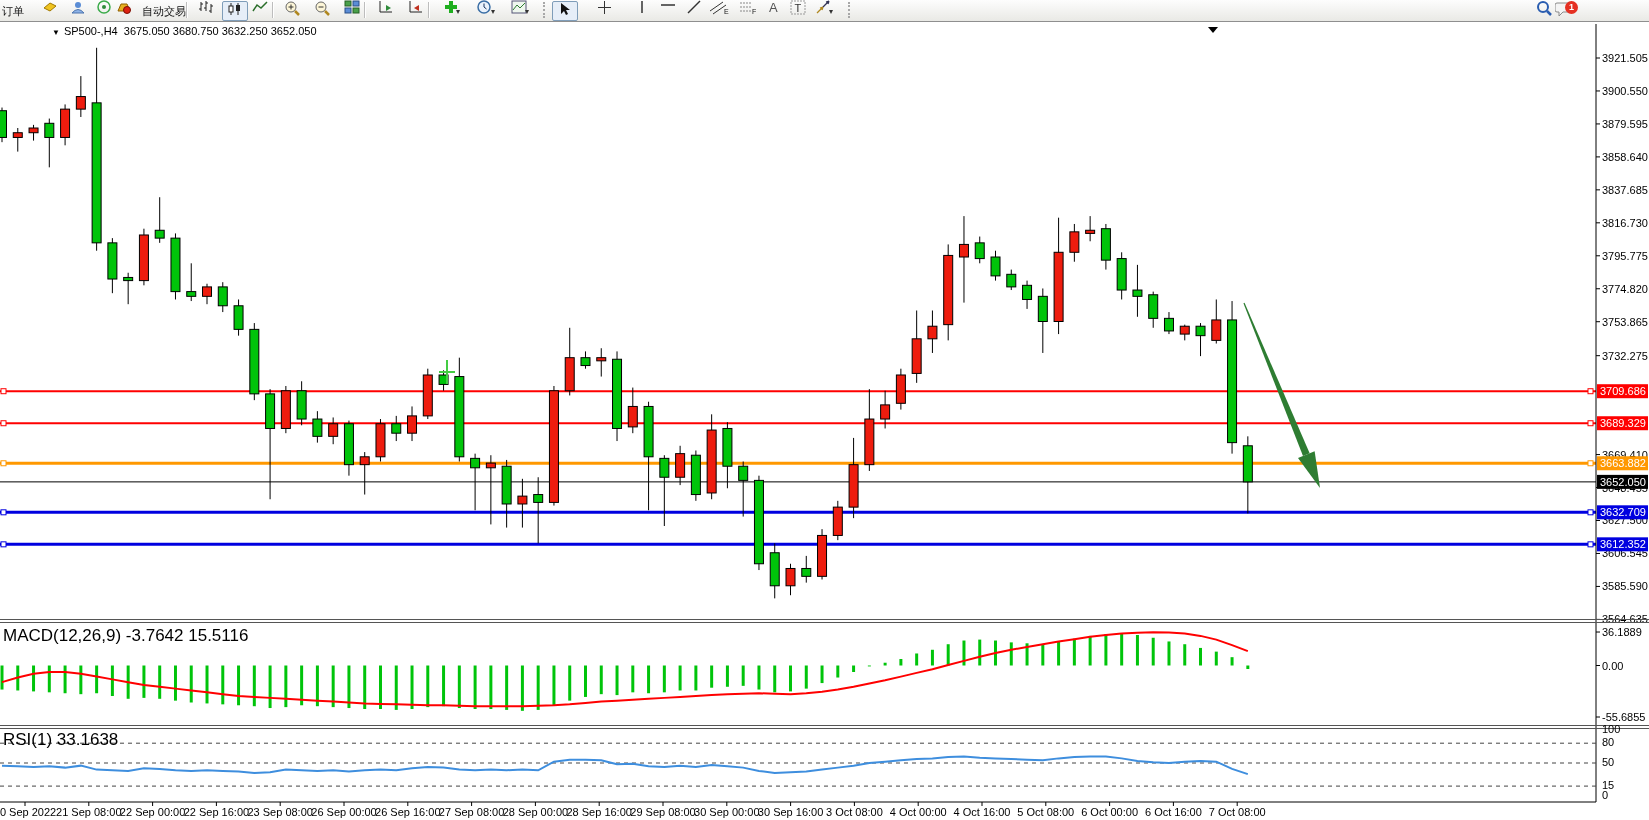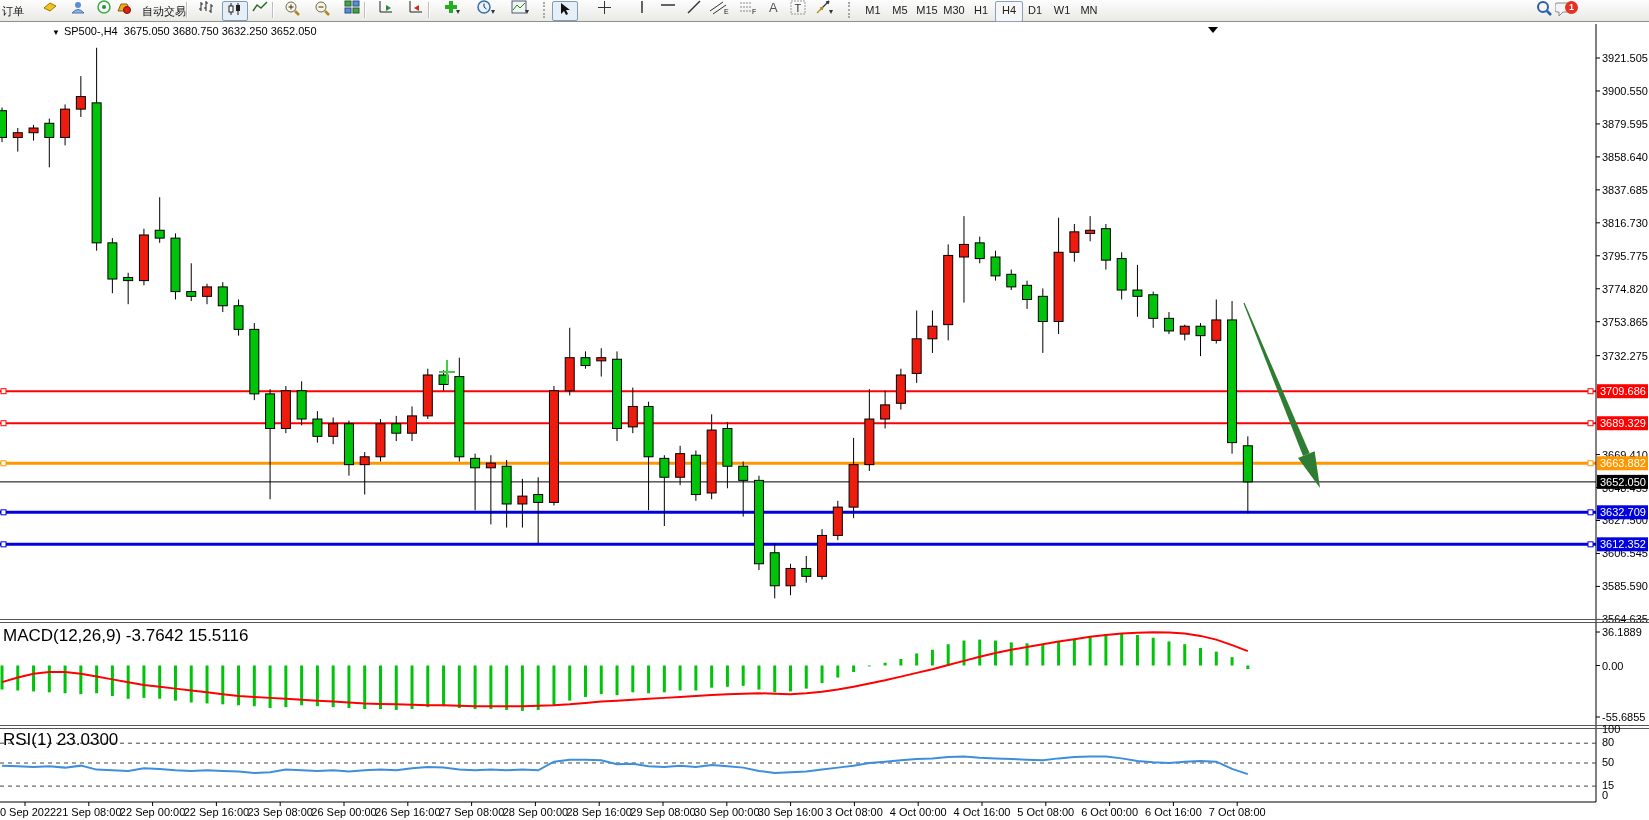--- a/index.html
+++ b/index.html
@@ -185,31 +185,20 @@
         </svg>
       </span>
     <span class="tbtn" style="left:808px;width:30px">
       <svg width="16" height="15">
           <path d="M2,13 L8,7 M8,7 l-3,1 m3,-1 l-1,3" stroke="#b08820" stroke-width="1.3" fill="none"></path>
           <path d="M8,7 L14,1 M14,1 l-3,1 m3,-1 l-1,3" stroke="#335" stroke-width="1.3" fill="none"></path>
         </svg>
       <span class="caret" style="left:21px">▾</span>
       </span>
     <span class="grip" style="left:848px"></span>
-    <span id="tf-group" style="left:860px;width:260px;height:21px;">
-        <span class="tf" style="left: 0px;">M1</span>
-        <span class="tf" style="left: 27px;">M5</span>
-        <span class="tf" style="left: 54px;">M15</span>
-        <span class="tf" style="left: 81px;">M30</span>
-        <span class="tf" style="left: 108px;">H1</span>
-        <span class="tf active" style="left: 135px;">H4</span>
-        <span class="tf" style="left: 162px;">D1</span>
-        <span class="tf" style="left: 189px;">W1</span>
-        <span class="tf" style="left: 216px;">MN</span>
-      </span>
     <span class="tbtn" style="left:1532px">
       <svg width="16" height="16">
           <circle cx="7" cy="7" r="5" fill="none" stroke="#2a5db0" stroke-width="2"></circle>
           <line x1="11" y1="11" x2="15" y2="15" stroke="#2a5db0" stroke-width="2.5"></line>
         </svg>
       </span>
     <span class="tbtn" style="left:1552px">
       <svg width="18" height="17">
           <path d="M2,3 h12 a2,2 0 0 1 2,2 v5 a2,2 0 0 1 -2,2 h-6 l-4,4 v-4 h-2 a2,2 0 0 1 -2,-2 v-5 a2,2 0 0 1 2,-2 z" fill="#f4f4f4" stroke="#8a8a8a"></path>
         </svg>
@@ -608,15 +597,15 @@
     </svg>
 
   <div class="chart-header">
     <span class="tri">▼</span><span>SP500-,H4</span>&nbsp;&nbsp;<span>3675.050 3680.750 3632.250 3652.050</span>
   </div>
 
   <div class="ind-label" style="top:626px">
     <span>MACD(12,26,9)</span> <span>-3.7642 15.5116</span>
   </div>
   <div class="ind-label" style="top:730px">
-    <span>RSI(1)</span> <span>23.0300</span>
+    <span>RSI(1)</span> <span>33.1638</span>
   </div>
 </div>
 
 </body></html>

